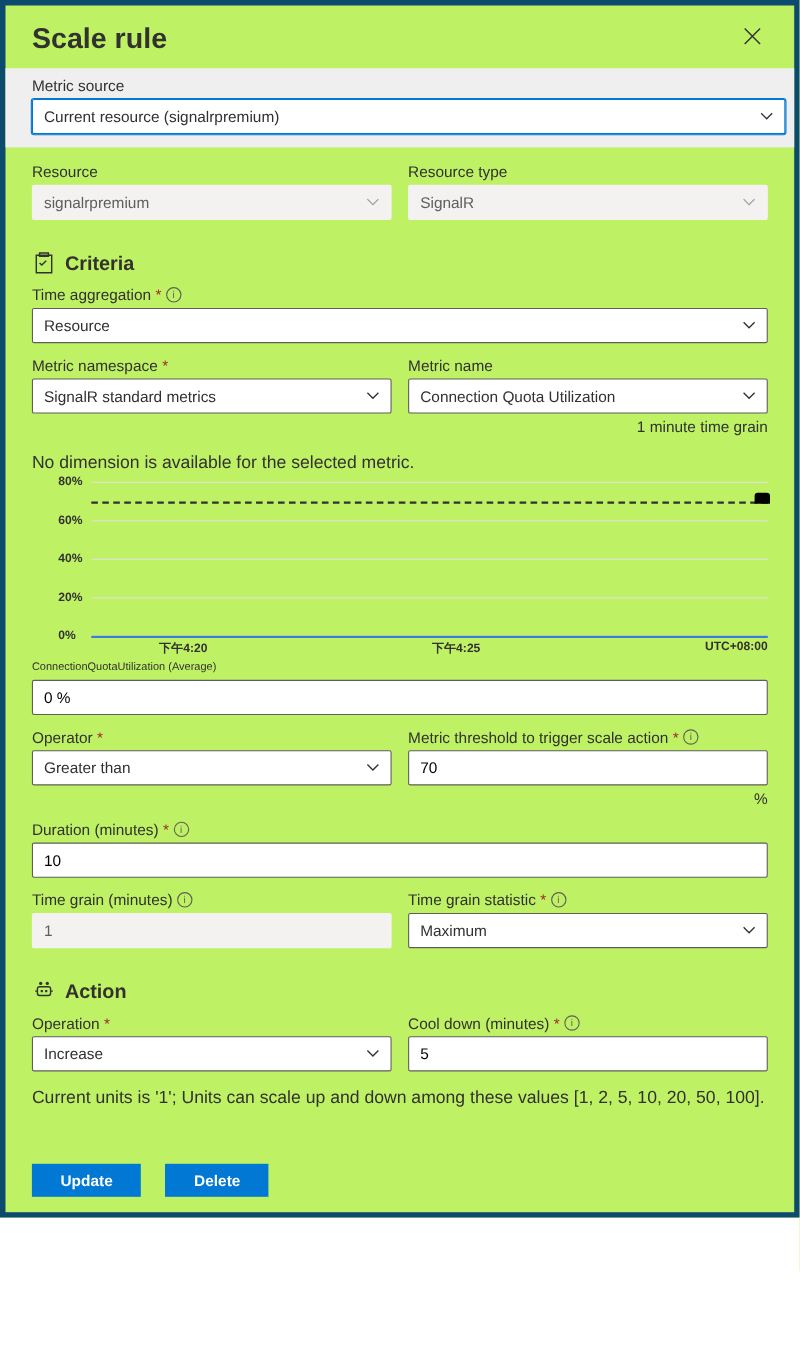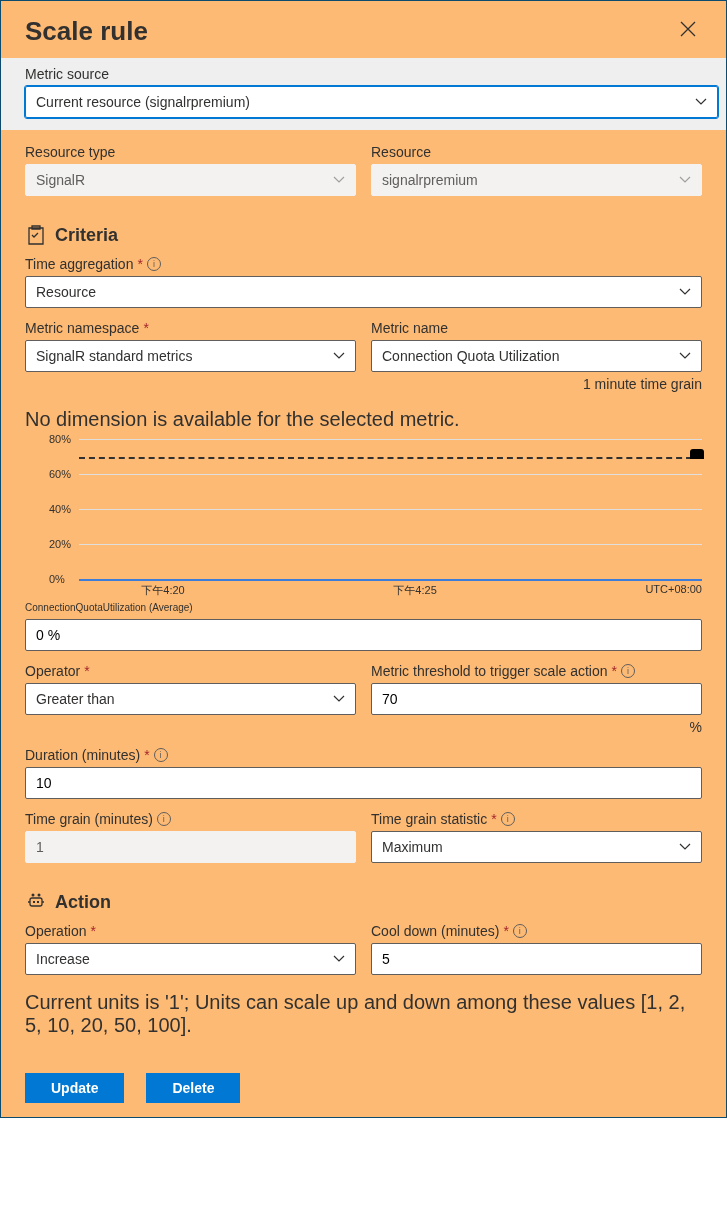--- a/index.html
+++ b/index.html
@@ -1,17 +1,17 @@
 <!DOCTYPE html>
 <html><head>
   <meta charset="utf-8">
   <style>
     * { box-sizing: border-box; margin: 0; padding: 0; }
     body { font-family: "Segoe UI", -apple-system, sans-serif; color: #323130; font-size: 14px; width: 727px; }
-    .panel { background: #fdba74; border: 1px solid #0c4a6e; }
+    .panel { background: #bef264; border: 5px solid #0c4a6e; }
     .header { display: flex; align-items: center; justify-content: space-between; padding: 14px 24px 10px 24px; }
     .header h1 { font-size: 26px; font-weight: 600; }
     .close { cursor: pointer; font-size: 18px; padding: 6px; color:#323130; }
 
     .banner { background: #efefef; padding: 8px 8px 12px 24px; }
     .label { font-size: 14px; color: #323130; display:flex; align-items:center; gap:4px; margin-bottom:4px; }
     .req { color: #a4262c; }
 
     .select { position: relative; background:#fff; border:1px solid #605e5c; border-radius:2px; height:32px; display:flex; align-items:center; padding:0 10px; cursor:pointer; }
     .select.blue { border:1px solid #0078d4; outline:1px solid #0078d4; }
@@ -23,24 +23,24 @@
 
     .content { padding: 14px 24px 12px 24px; }
     .row2 { display:flex; gap:15px; }
     .col { flex:1; min-width:0; }
 
     .section-h { display:flex; align-items:center; gap:8px; font-size:18px; font-weight:700; margin:16px 0 10px 0; }
     .section-h .icon-box { width:22px; height:22px; display:flex; align-items:center; justify-content:center; }
 
     .field { margin-bottom:12px; }
     .hint-right { display:flex; justify-content:flex-end; color:#323130; font-size:14px; margin-top:4px;text-align:right; }
-    .note { color:#323130; font-size:20px; margin-top:4px; margin-bottom:8px; }
+    .note { color:#323130; font-size:16px; margin-top:4px; margin-bottom:8px; }
 
     
-    .chart-wrap { margin-left:24px; margin-right:0; margin-top:4px; position:relative; }
+    .chart-wrap { margin-left:24px; margin-right:0; margin-top:4px; position:relative;font-weight:bold; }
     .chart { position:relative; height:140px; }
     .grid-line { position:absolute; left:30px; right:0; border-top:1px solid #e1dfdd; }
     .grid-label { position:absolute; left:0; font-size:11px; color:#323130; transform:translateY(-50%); }
     .thresh { position:absolute; left:30px; right:0; border-top:2px dashed #323130; }
     .thresh-cap { position:absolute; right:-2px; width:14px; height:10px; background:#000; border-radius:3px 3px 0 0; transform:translateY(-10px); }
     .data-line { position:absolute; left:30px; right:0; border-top:2px solid #3b7dd8; }
     .x-labels { display:flex; justify-content:space-between; margin-left:30px; font-size:11px; color:#323130; margin-top:4px; }
     .chart-caption { font-size:10px; margin-top:4px; margin-bottom:6px; }
 
     .info-icon { width:14px; height:14px; border:1px solid #605e5c; border-radius:50%; display:inline-flex; align-items:center; justify-content:center; font-size:9px; color:#605e5c; line-height:1; font-style:normal; }
@@ -71,34 +71,34 @@
           <svg class="chev-svg" viewBox="0 0 12 12">
             <path d="M1 3 L6 8 L11 3" stroke="#323130" stroke-width="1.2" fill="none"></path>
           </svg>
         </span>
     </div>
   </div>
 
   <div class="content">
     <div class="row2">
       <div class="col field">
+        <div class="label">Resource</div>
+        <div class="select disabled">
+          <span>signalrpremium</span>
+          <span class="chev">
+              <svg class="chev-svg" viewBox="0 0 12 12">
+                <path d="M1 3 L6 8 L11 3" stroke="#a19f9d" stroke-width="1.2" fill="none"></path>
+              </svg>
+            </span>
+        </div>
+      </div>
+      <div class="col field">
         <div class="label">Resource type</div>
         <div class="select disabled">
           <span>SignalR</span>
-          <span class="chev">
-              <svg class="chev-svg" viewBox="0 0 12 12">
-                <path d="M1 3 L6 8 L11 3" stroke="#a19f9d" stroke-width="1.2" fill="none"></path>
-              </svg>
-            </span>
-        </div>
-      </div>
-      <div class="col field">
-        <div class="label">Resource</div>
-        <div class="select disabled">
-          <span>signalrpremium</span>
           <span class="chev">
               <svg class="chev-svg" viewBox="0 0 12 12">
                 <path d="M1 3 L6 8 L11 3" stroke="#a19f9d" stroke-width="1.2" fill="none"></path>
               </svg>
             </span>
         </div>
       </div>
     </div>
 
     <div class="section-h">
@@ -280,20 +280,20 @@
       <div class="col field">
         <div class="label">
           <span>Cool down (minutes)</span>
             <span class="req">*</span>
           <i class="info-icon">i</i>
         </div>
         <input class="input" value="5" style="">
       </div>
     </div>
 
-    <div class="note" style="margin-bottom:16px">Current units is '1'; Units can scale up and down among these values [1, 2, 5, 10, 20, 50, 100].</div>
+    <div class="note" style="margin-bottom:30px">Current units is '1'; Units can scale up and down among these values [1, 2, 5, 10, 20, 50, 100].</div>
   </div>
 
   <div class="footer">
     <button class="btn">Update</button>
     <button class="btn">Delete</button>
   </div>
 </div>
 
 </body></html>

